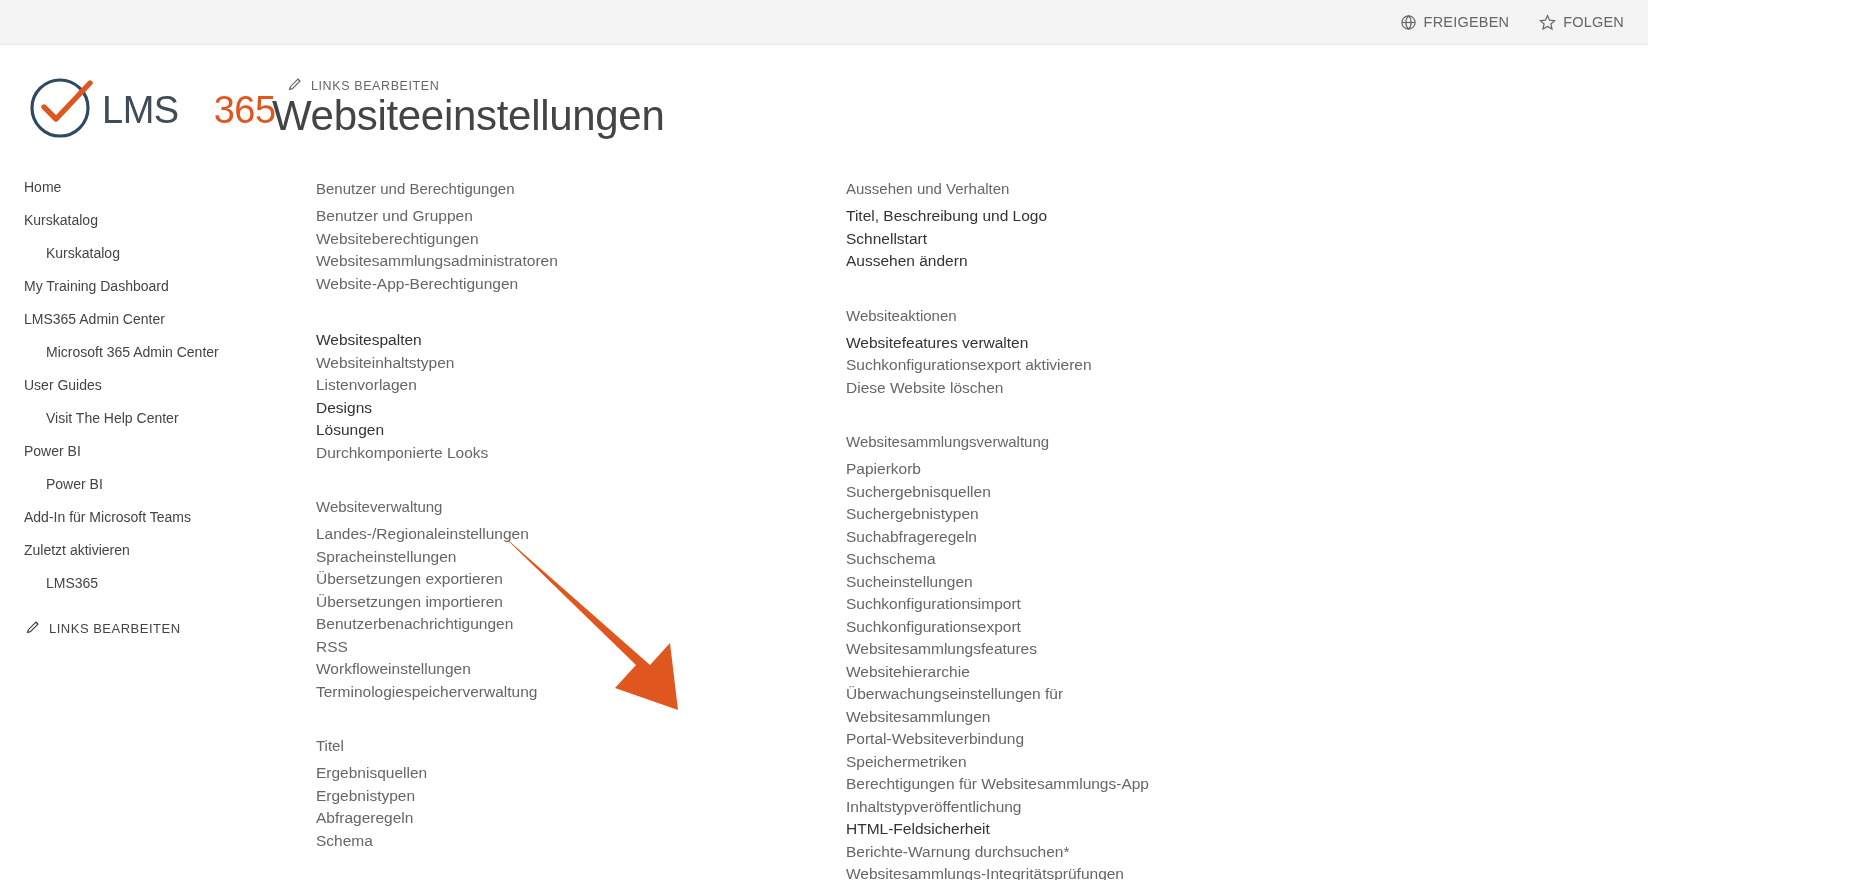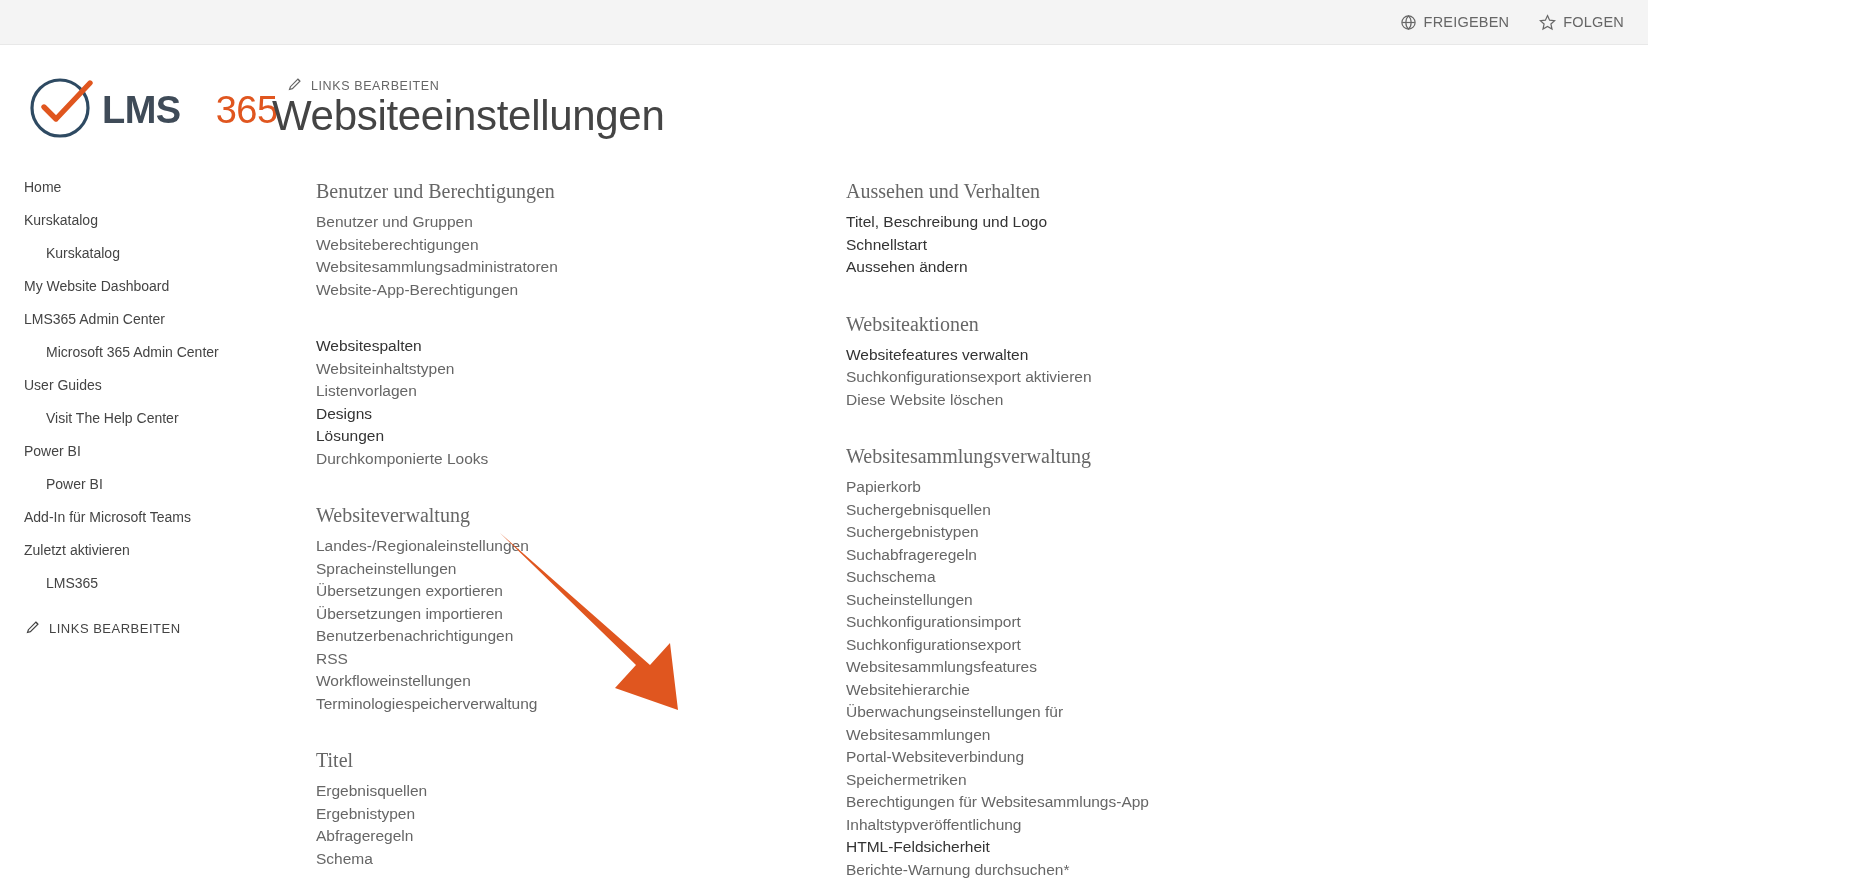--- a/index.html
+++ b/index.html
@@ -70,21 +70,21 @@
     align-items: center;
     height: 66px;
   }
   .logo-mark { display: block; }
   .logo-text {
     font-size: 38px;
     letter-spacing: -.5px;
     font-weight: 400;
     margin-left: -6px;
   }
-  .logo-text .lms { color: #3f4b58; font-weight: bold; }
+  .logo-text .lms { color: #3f4b58; }
   .logo-text .n365 { color: #e0561f; margin-left: 35px; }
 
   .edit-links-top {
     position: absolute;
     left: 288px;
     top: 20px;
     display: flex;
     align-items: center;
     gap: 9px;
     color: #666666;
@@ -136,25 +136,24 @@
     position: absolute;
     left: 316px;
     top: 135px;
     width: 1500px;
     display: flex;
     gap: 110px;
   }
   .col { width: 420px; }
   .group { margin-bottom: 34px; }
   .group-title {
-    font-size: 20px;
+    font-size: 15px;
     color: #666666;
     margin-bottom: 8px;
     font-weight: 400;
-    font-family: Liberation Serif, serif;
   }
   .link {
     display: block;
     font-size: 15.5px;
     line-height: 22.5px;
     color: #666666;
     text-decoration: none;
     cursor: pointer;
     white-space: nowrap;
   }
@@ -219,21 +218,21 @@
       <span>LINKS BEARBEITEN</span>
     </div>
 
     <div class="page-title">Websiteeinstellungen</div>
   </div>
 
   <nav class="left-nav">
     <div class="nav-item">Home</div>
     <div class="nav-item">Kurskatalog</div>
     <div class="nav-item child">Kurskatalog</div>
-    <div class="nav-item">My Website Dashboard</div>
+    <div class="nav-item">My Training Dashboard</div>
     <div class="nav-item">LMS365 Admin Center</div>
     <div class="nav-item child">Microsoft 365 Admin Center</div>
     <div class="nav-item">User Guides</div>
     <div class="nav-item child">Visit The Help Center</div>
     <div class="nav-item">Power BI</div>
     <div class="nav-item child">Power BI</div>
     <div class="nav-item">Add-In für Microsoft Teams</div>
     <div class="nav-item">Zuletzt aktivieren</div>
     <div class="nav-item child">LMS365</div>
 

